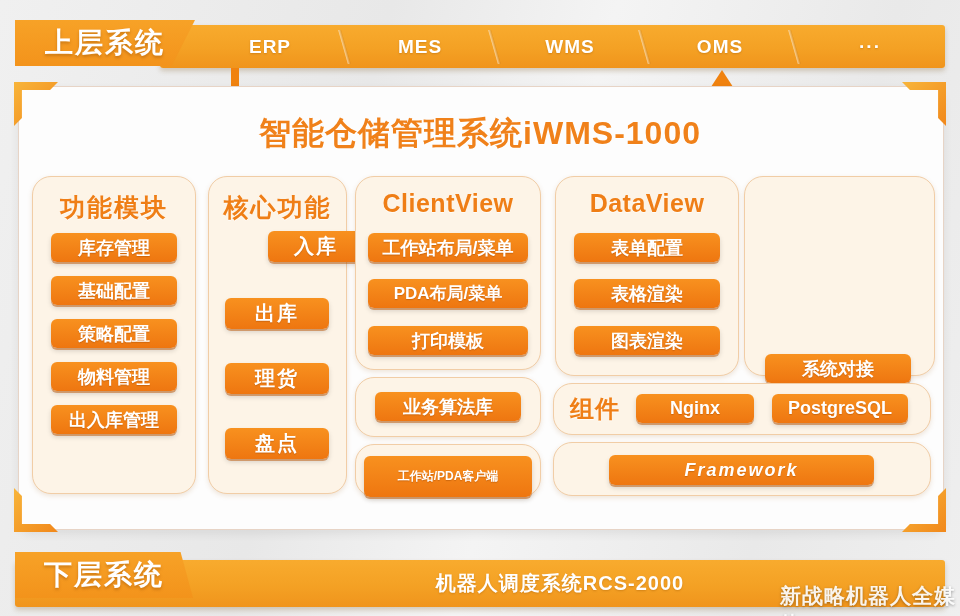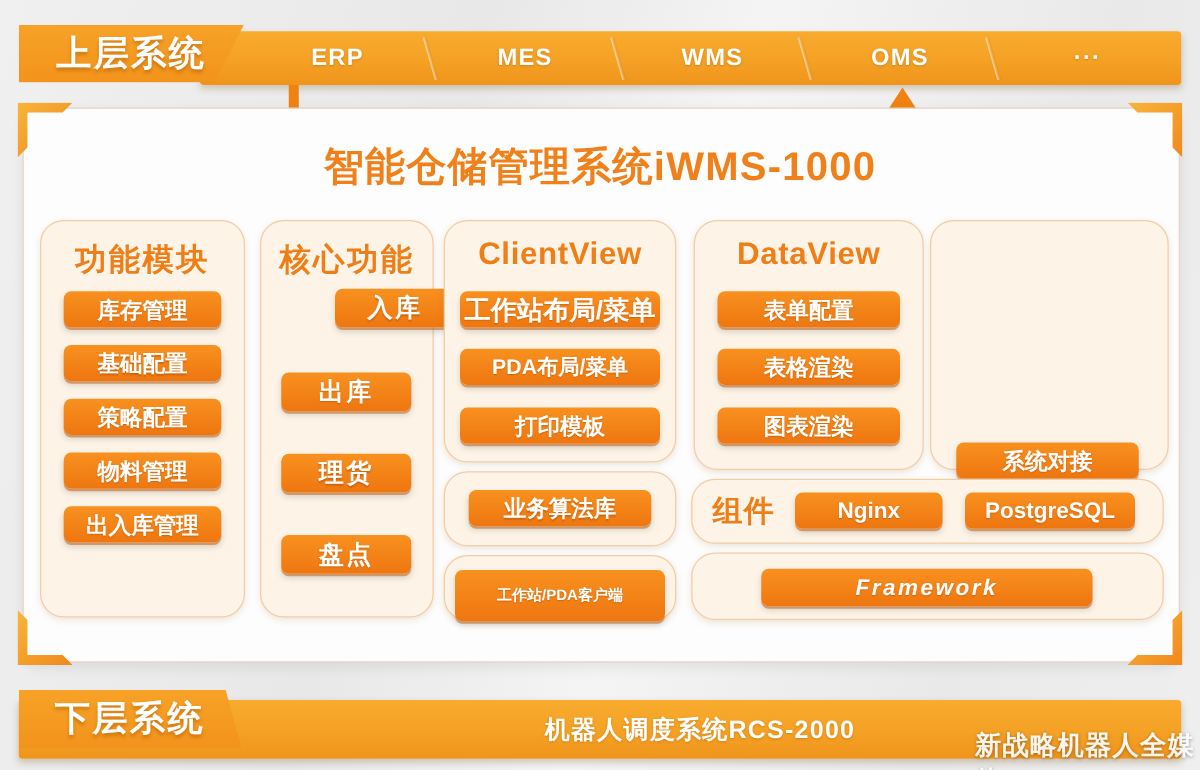--- a/index.html
+++ b/index.html
@@ -116,21 +116,21 @@
   <div class="panel" style="left:208px;top:176px;width:137px;height:316px;">
     <div class="phead phead-cn" style="top:14px;">核心功能</div>
     <div class="btn btn-lg" style="left:16px;top:54px; width:96px;height:31px;margin-left:43px;">入库</div>
     <div class="btn btn-lg" style="left:16px;top:121px;width:104px;height:31px;">出库</div>
     <div class="btn btn-lg" style="left:16px;top:186px;width:104px;height:31px;">理货</div>
     <div class="btn btn-lg" style="left:16px;top:251px;width:104px;height:31px;">盘点</div>
   </div>
 
   <div class="panel" style="left:355px;top:176px;width:184px;height:192px;">
     <div class="phead phead-en" style="top:12px;">ClientView</div>
-    <div class="btn" style="left:12px;top:56px; width:160px;height:29px;font-size:21px;">工作站布局/菜单</div>
+    <div class="btn" style="left:12px;top:56px; width:160px;height:29px;font-size:18px;">工作站布局/菜单</div>
     <div class="btn" style="left:12px;top:102px;width:160px;height:29px;font-size:17px;">PDA布局/菜单</div>
     <div class="btn" style="left:12px;top:149px;width:160px;height:29px;">打印模板</div>
   </div>
 
   <div class="panel" style="left:355px;top:377px;width:184px;height:58px;">
     <div class="btn" style="left:19px;top:14px;width:146px;height:29px;">业务算法库</div>
   </div>
 
   <div class="panel" style="left:355px;top:444px;width:184px;height:51px;">
     <div class="btn" style="left:8px;top:11px;width:168px;height:41px;font-size:12px;">工作站/PDA客户端</div>

